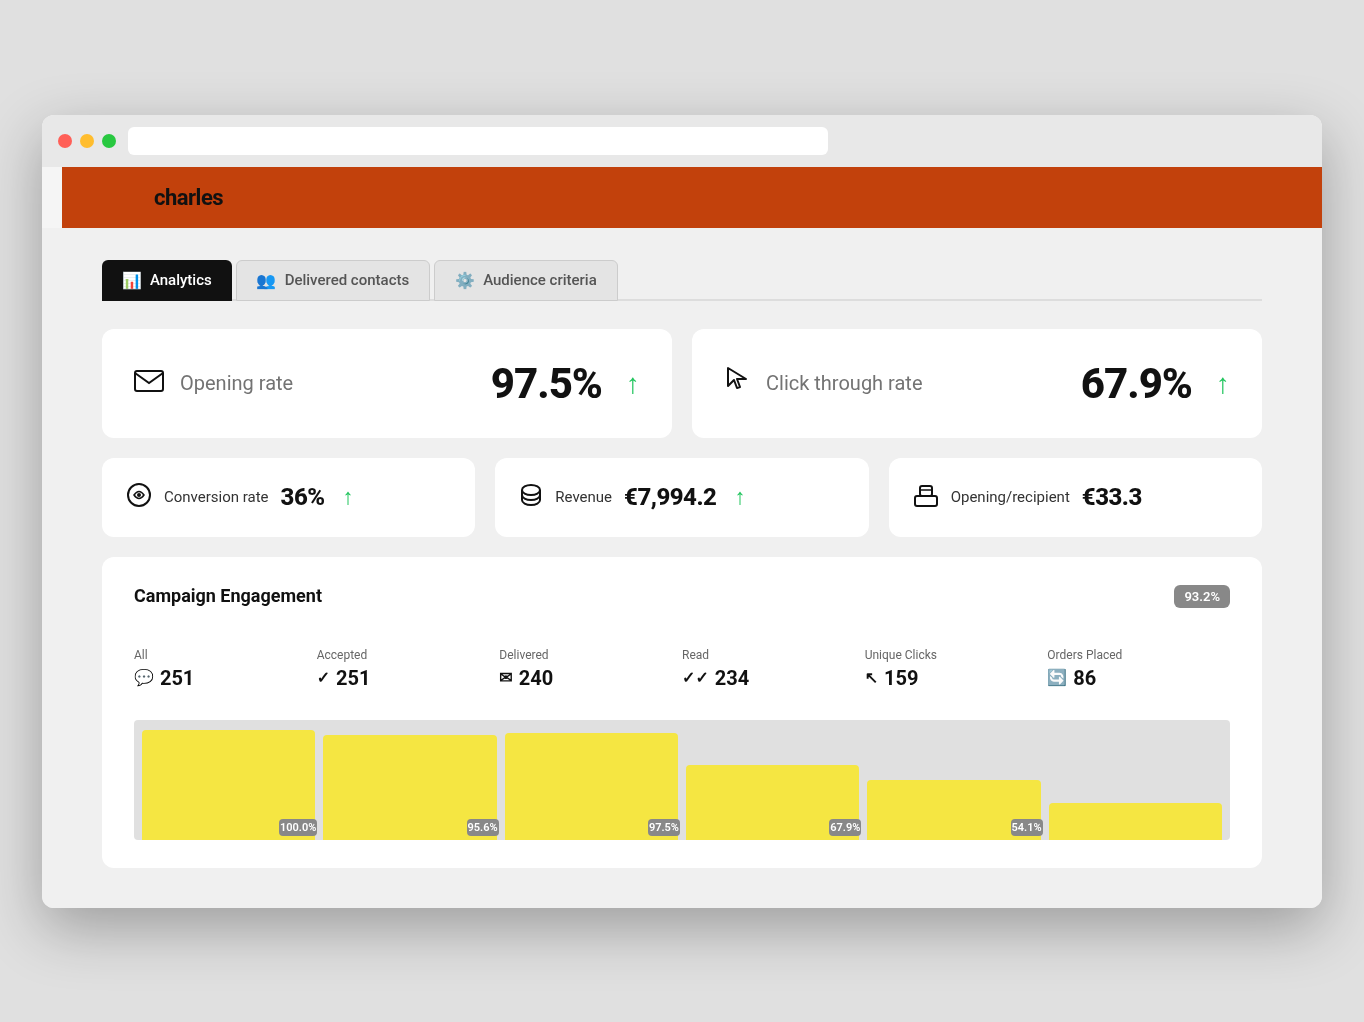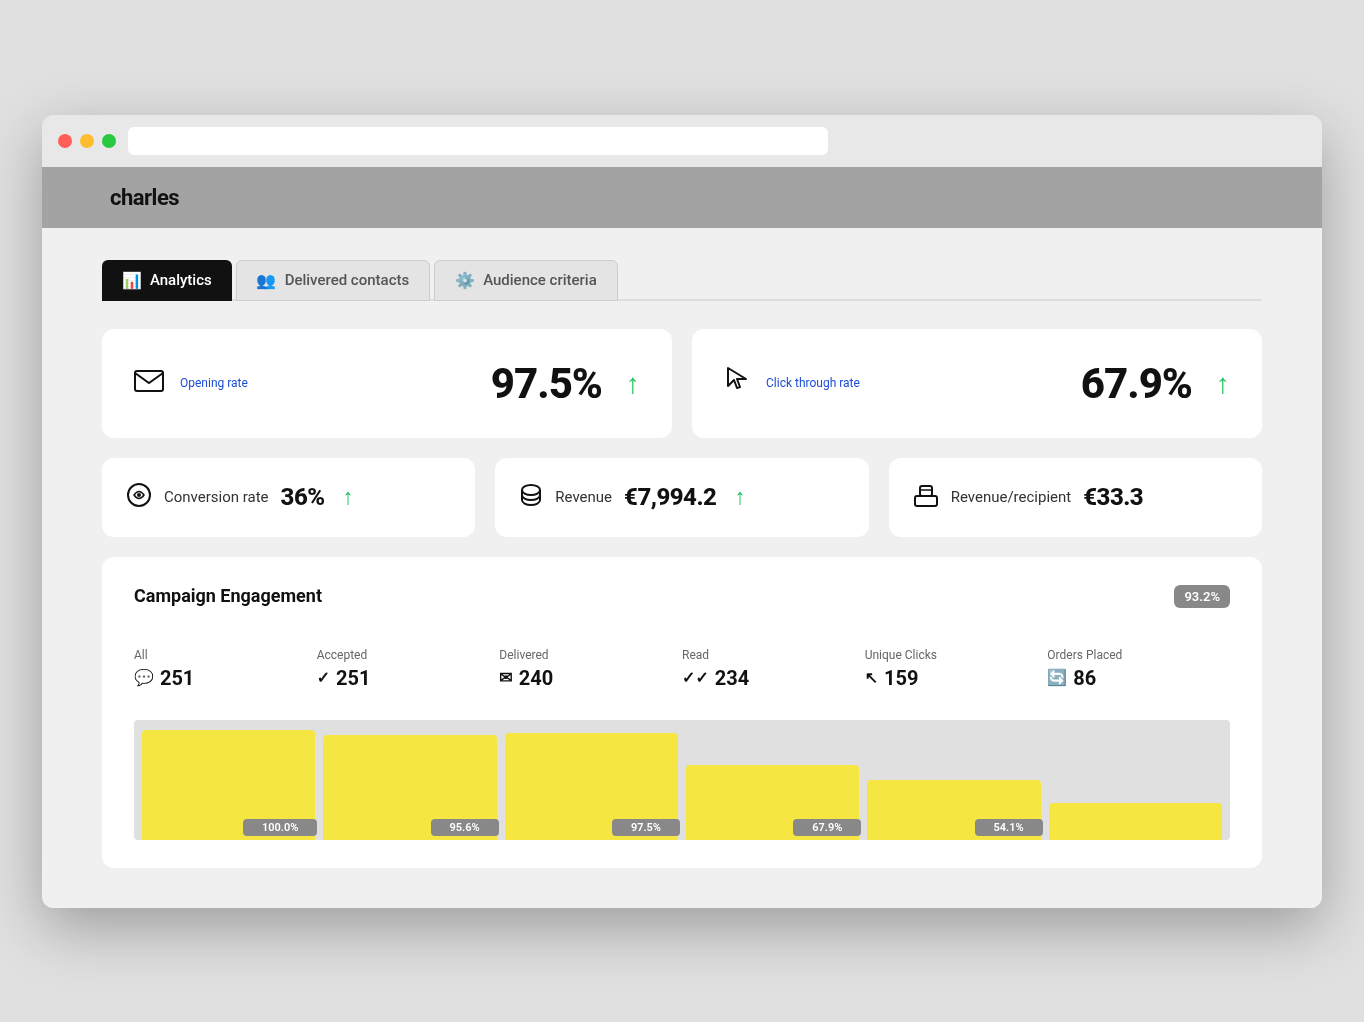--- a/index.html
+++ b/index.html
@@ -46,22 +46,23 @@
 
     .address-bar {
       flex: 1;
       background: #fff;
       border-radius: 6px;
       height: 28px;
       max-width: 700px;
     }
 
     .header-bar {
-      background: #a3a3a3;
-      padding: 18px 68px;
+      background: #c2410c;
+      padding: 18px 92px;
+      margin-left: 20px;
     }
 
     .brand-name {
       font-size: 22px;
       font-weight: 700;
       color: #111;
       letter-spacing: -0.5px;
     }
 
     .main-content {
@@ -121,22 +122,22 @@
       gap: 16px;
     }
 
     .metric-icon {
       font-size: 26px;
       color: #111;
       flex-shrink: 0;
     }
 
     .metric-label {
-      font-size: 12px;
-      color: #1d4ed8;
+      font-size: 20px;
+      color: #737373;
       font-weight: 400;
       flex: 1;
     }
 
     .metric-value {
       font-size: 42px;
       font-weight: 800;
       color: #111;
       letter-spacing: -1px;
     }
@@ -279,21 +280,21 @@
     }
 
     .bar-pct-label {
       position: absolute;
       bottom: 4px;
       right: -2px;
       background: #888;
       color: #fff;
       font-size: 11px;
       font-weight: 600;
-      padding: 2px 19px;
+      padding: 2px 1px;
       border-radius: 4px;
       white-space: nowrap;
       z-index: 2;
     }
   </style>
 </head>
 <body>
 
 <div class="browser-window">
 
@@ -380,21 +381,21 @@
       </div>
 
       <div class="metric-card-sm">
         <span class="metric-icon" style="font-size:22px;">
           <svg width="26" height="26" viewBox="0 0 26 26" fill="none">
             <rect x="2" y="14" width="22" height="10" rx="2" stroke="#111" stroke-width="2" fill="none"></rect>
             <rect x="7" y="4" width="12" height="10" rx="2" stroke="#111" stroke-width="2" fill="none"></rect>
             <line x1="8" y1="8" x2="18" y2="8" stroke="#111" stroke-width="1.5"></line>
           </svg>
         </span>
-        <span class="metric-label-sm">Revenue/recipient</span>
+        <span class="metric-label-sm">Opening/recipient</span>
         <span class="metric-value-sm">€33.3</span>
       </div>
     </div>
 
     <div class="campaign-card">
       <div class="campaign-header">
         <span class="campaign-title">Campaign Engagement</span>
         <span class="campaign-pct-badge">93.2%</span>
       </div>
 

